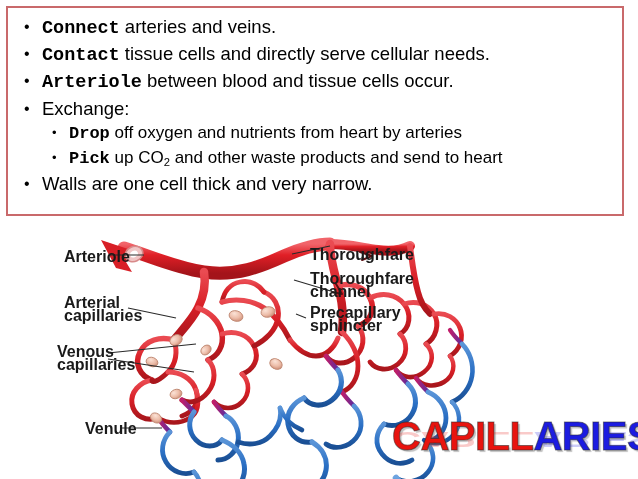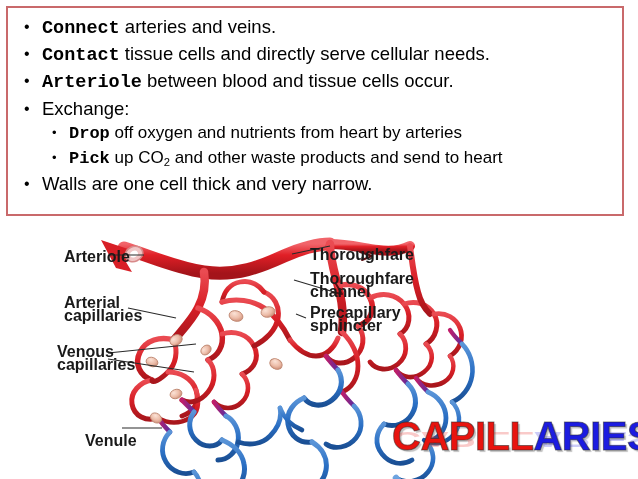--- a/index.html
+++ b/index.html
@@ -88,21 +88,21 @@
     font-family: "Liberation Sans", sans-serif;
     font-size: 16px;
     font-weight: bold;
     color: #1a1a1a;
     line-height: 13px;
     white-space: pre-line;
   }
   .lbl-arteriole            { left: 64px;  top: 28px; }
   .lbl-arterial-capillaries { left: 64px;  top: 74px; }
   .lbl-venous-capillaries   { left: 57px;  top: 123px; }
-  .lbl-venule               { left: 85px;  top: 212px; }
+  .lbl-venule               { left: 85px;  top: 200px; }
   .lbl-metarteriole         { left: 310px; top: 26px; }
   .lbl-thoroughfare         { left: 310px; top: 50px; }
   .lbl-precapillary         { left: 310px; top: 84px; }
 
   
   #title-art {
     position: absolute;
     left: 392px;
     top: 416px;
     width: 240px;

